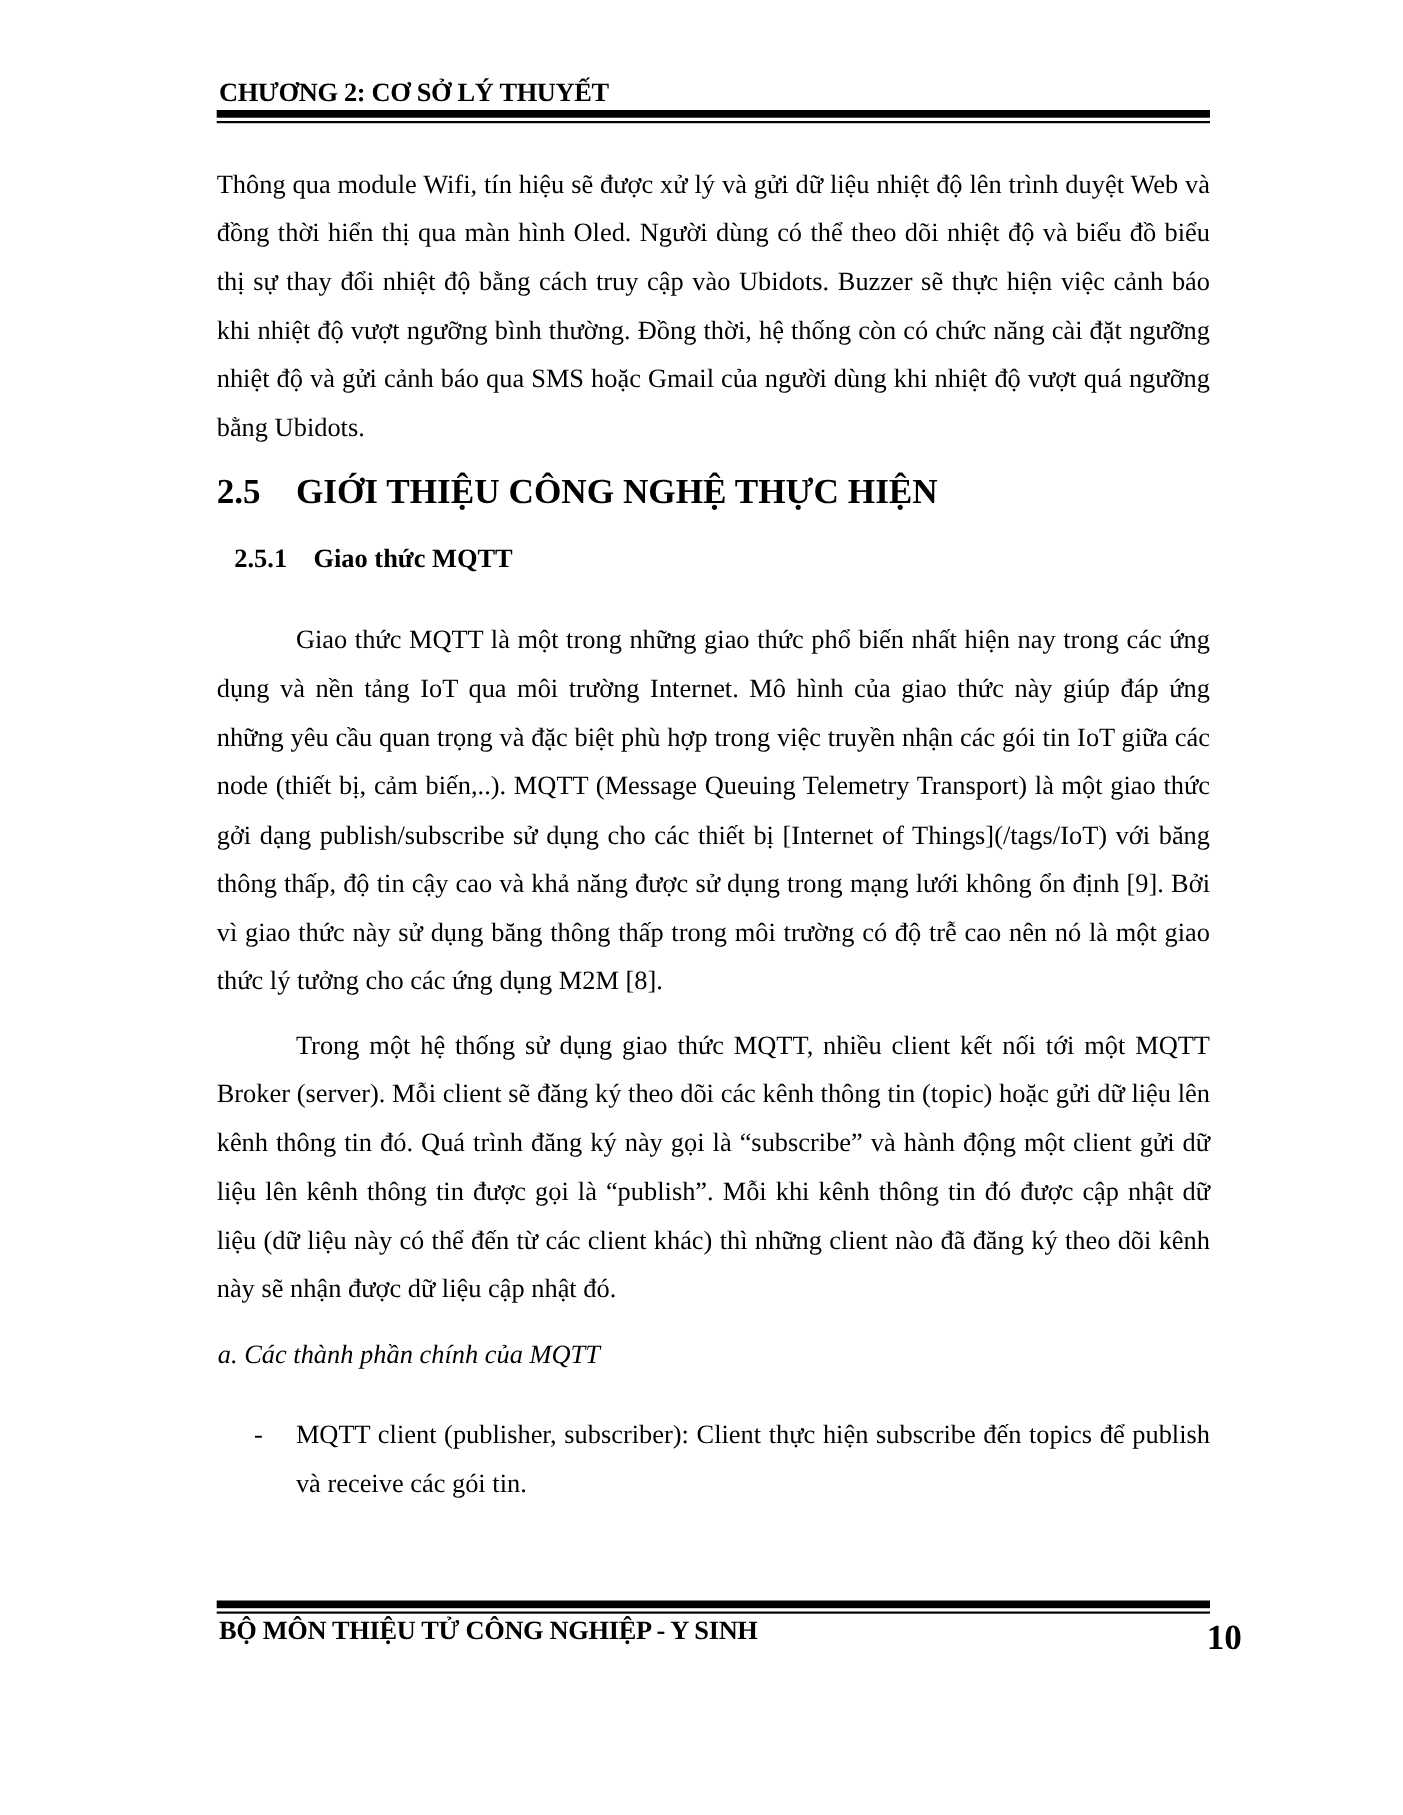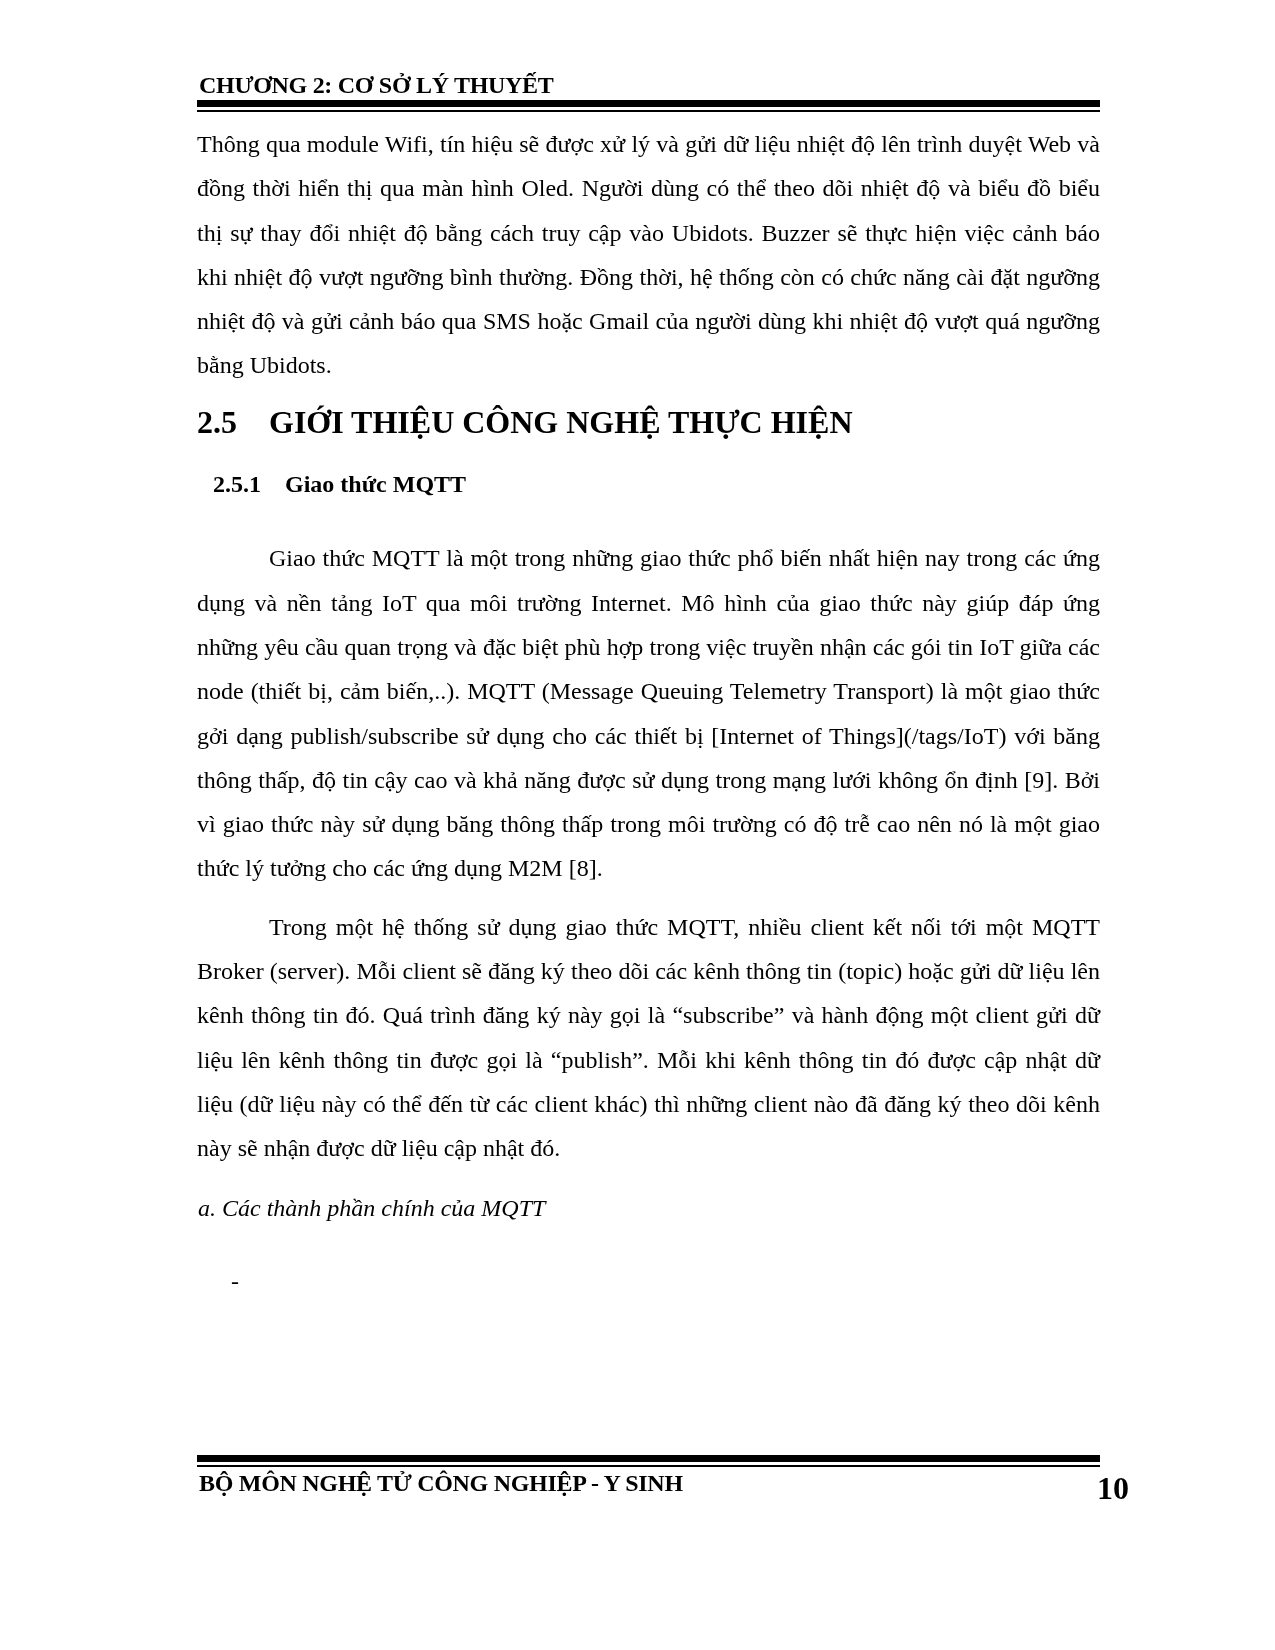--- a/index.html
+++ b/index.html
@@ -3,21 +3,21 @@
 <meta charset="utf-8">
 <style>
   html, body { margin: 0; padding: 0; background: #ffffff; }
   body { width: 1275px; height: 1650px; position: relative; overflow: hidden;
          font-family: "Liberation Serif", "DejaVu Serif", serif; color: #000; }
   .page { position: absolute; left: 0; top: 0; width: 1275px; height: 1650px; padding-left: 29px; }
   .header-title { position: absolute; left: 199px; top: 72px; font-size: 24px; font-weight: bold;
                   letter-spacing: -0.3px; white-space: nowrap; }
   .rule-thick { position: absolute; left: 197px; width: 903px; height: 7px; background: #000; }
   .rule-thin { position: absolute; left: 197px; width: 903px; height: 2px; background: #000; }
-  .content { position: absolute; left: 197px; top: 122px; width: 903px; font-size: 24px; line-height: 44.3px; }
+  .content { position: absolute; left: 197px; top: 146px; width: 903px; font-size: 24px; line-height: 44.3px; }
   .content p { margin: 0; text-align: justify; text-align-last: left; }
   .indent { text-indent: 72px; }
   .h2 { font-weight: bold; font-size: 32px; margin: 0; line-height: 44.3px; white-space: nowrap; }
   .h2 .num { display: inline-block; width: 72px; }
   .h3 { font-weight: bold; font-size: 24px; margin: 16px; line-height: 44.3px; white-space: nowrap; }
   .h3 .num { display: inline-block; width: 72px; }
   .h4 { font-style: italic; font-size: 24px; margin: 1px; line-height: 44.3px; }
   .gap { height: 12px; }
   .bullet { position: relative; padding-left: 72px; text-align: justify; text-align-last: left; }
   .bullet .dash { position: absolute; left: 34px; top: 0; }
@@ -47,21 +47,22 @@
     <div class="gap" style="height:14px"></div>
     <p class="indent">Giao thức MQTT là một trong những giao thức phổ biến nhất hiện nay trong các ứng dụng và nền tảng IoT qua môi trường Internet. Mô hình của giao thức này giúp đáp ứng những yêu cầu quan trọng và đặc biệt phù hợp trong việc truyền nhận các gói tin IoT giữa các node (thiết bị, cảm biến,..). MQTT (Message Queuing Telemetry Transport) là một giao thức gởi dạng publish/subscribe sử dụng cho các thiết bị [Internet of Things](/tags/IoT) với băng thông thấp, độ tin cậy cao và khả năng được sử dụng trong mạng lưới không ổn định [9]. Bởi vì giao thức này sử dụng băng thông thấp trong môi trường có độ trễ cao nên nó là một giao thức lý tưởng cho các ứng dụng M2M [8].</p>
     <div class="gap" style="height:14px"></div>
     <p class="indent">Trong một hệ thống sử dụng giao thức MQTT, nhiều client kết nối tới một MQTT Broker (server). Mỗi client sẽ đăng ký theo dõi các kênh thông tin (topic) hoặc gửi dữ liệu lên kênh thông tin đó. Quá trình đăng ký này gọi là “subscribe” và hành động một client gửi dữ liệu lên kênh thông tin được gọi là “publish”. Mỗi khi kênh thông tin đó được cập nhật dữ liệu (dữ liệu này có thể đến từ các client khác) thì những client nào đã đăng ký theo dõi kênh này sẽ nhận được dữ liệu cập nhật đó.</p>
     <div class="gap" style="height:14px"></div>
     <div class="h4">a. Các thành phần chính của MQTT</div>
     <div class="gap" style="height:14px"></div>
     <div class="gap" style="height:14px"></div>
     <div class="bullet">
       <span class="dash">-</span>
+      <span>MQTT client (publisher, subscriber): Client thực hiện subscribe đến topics để publish và receive các gói tin.</span>
     </div>
   </div>
 
   <div class="rule-thick" style="top:1455px;"></div>
   <div class="rule-thin" style="top:1465px;"></div>
-  <div class="footer-title" style="top:1470px;">BỘ MÔN NGHỆ TỬ CÔNG NGHIỆP - Y SINH</div>
+  <div class="footer-title" style="top:1470px;">BỘ MÔN THIỆU TỬ CÔNG NGHIỆP - Y SINH</div>
   <div class="footer-page" style="top:1470px;">10</div>
 
 </div>
 
 </body></html>

